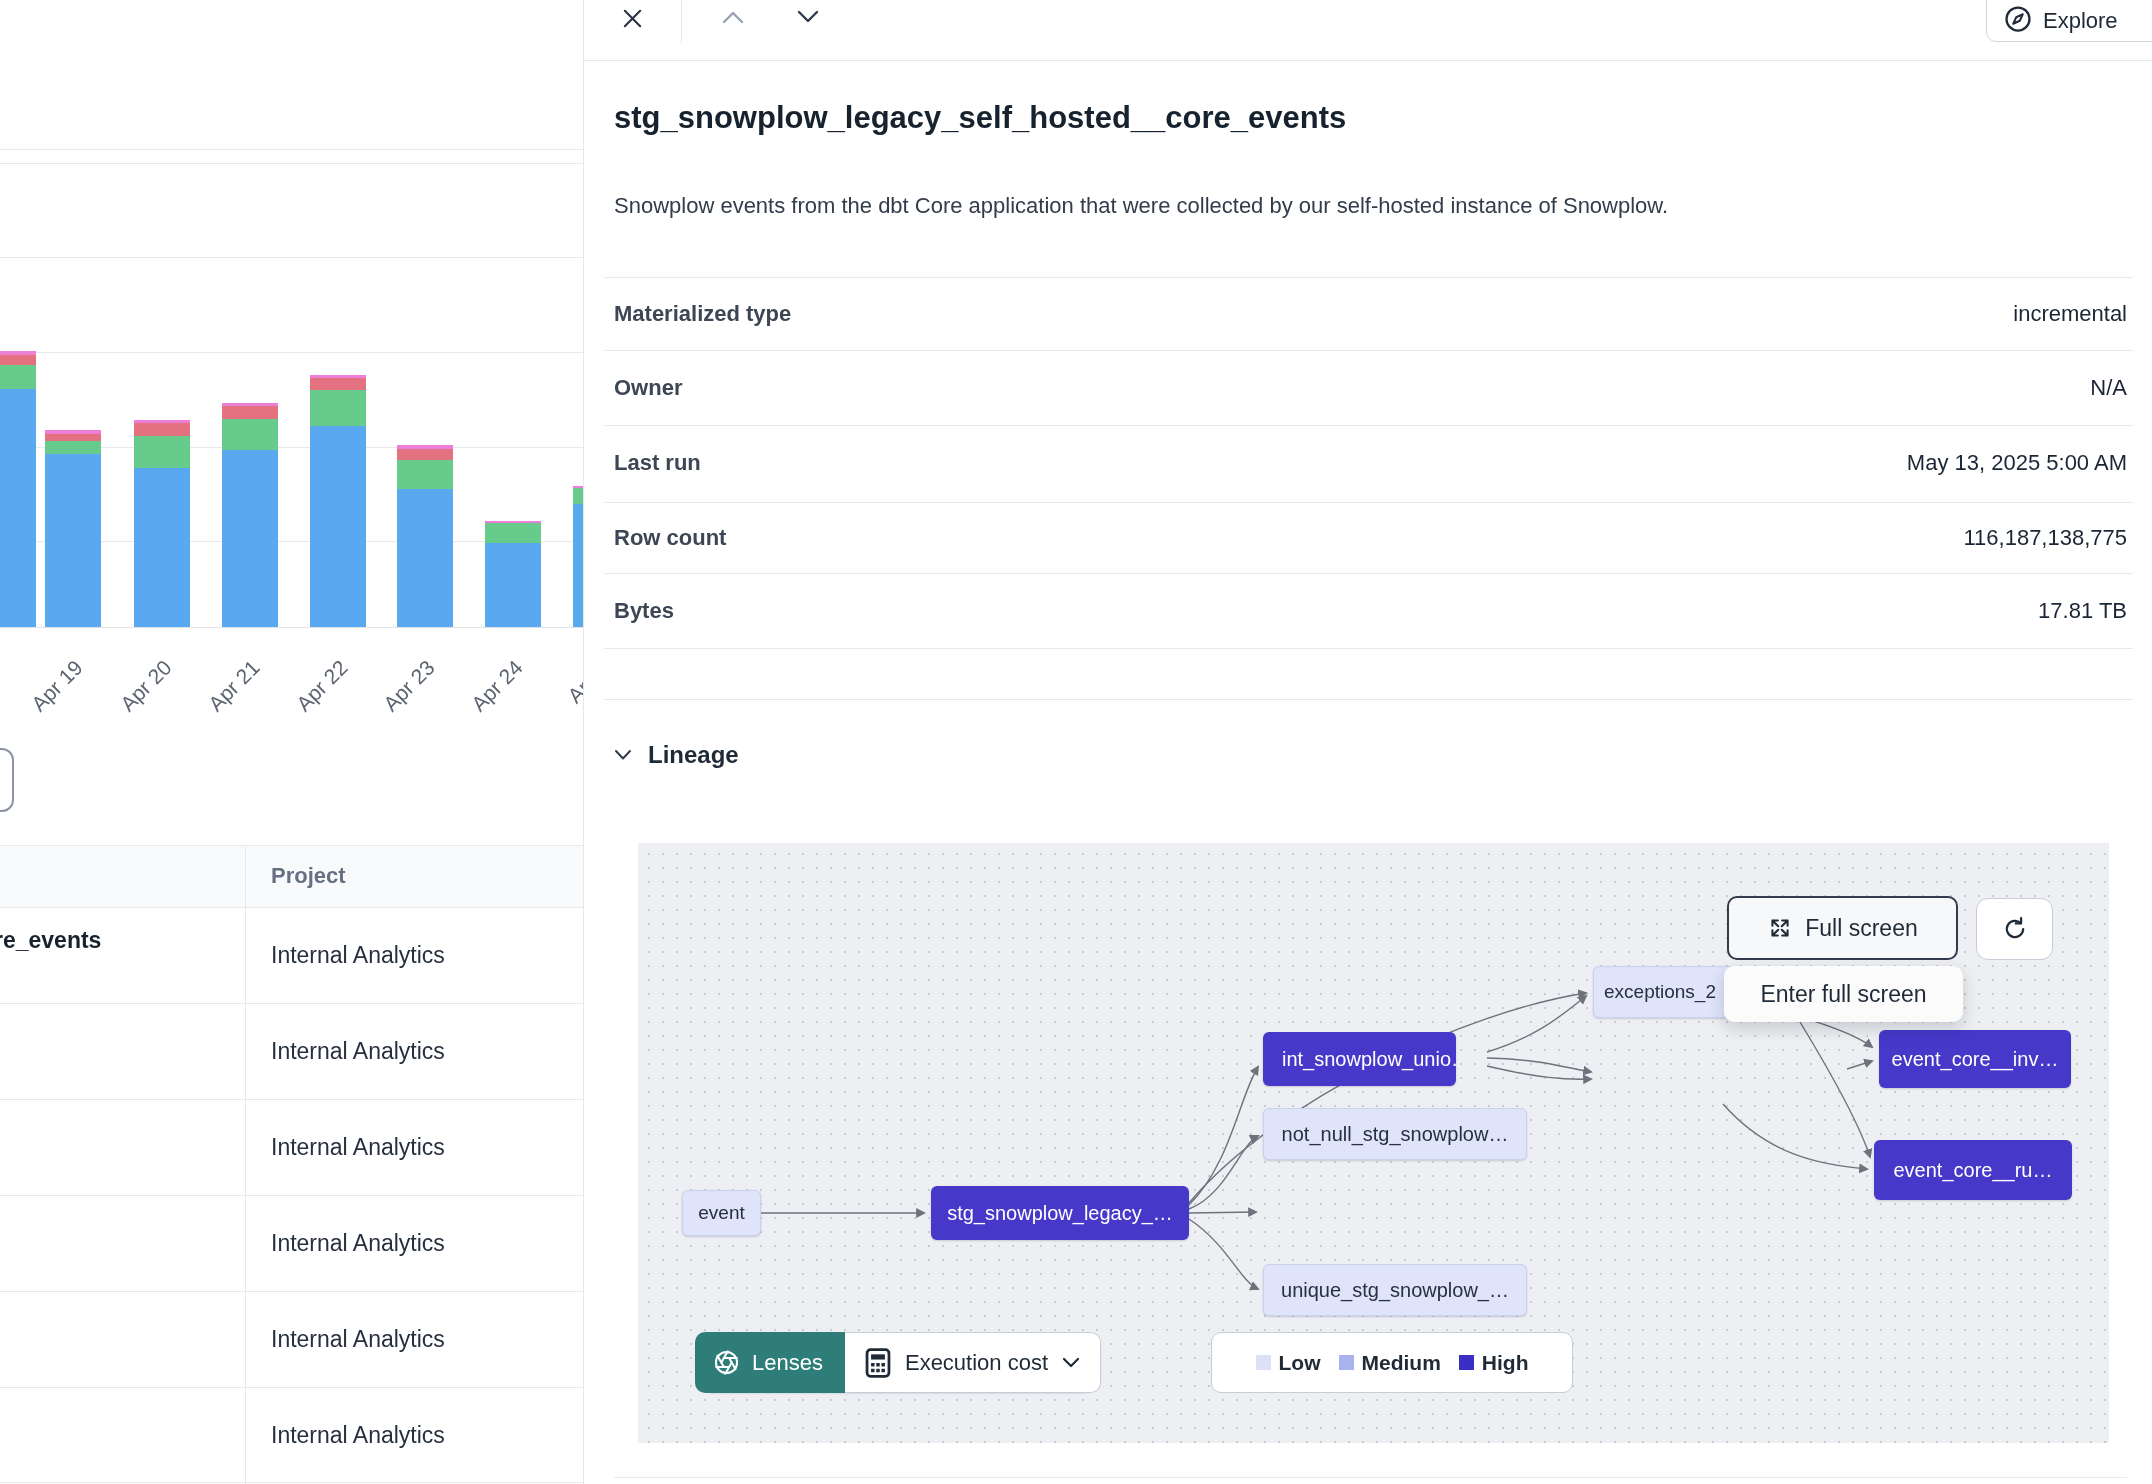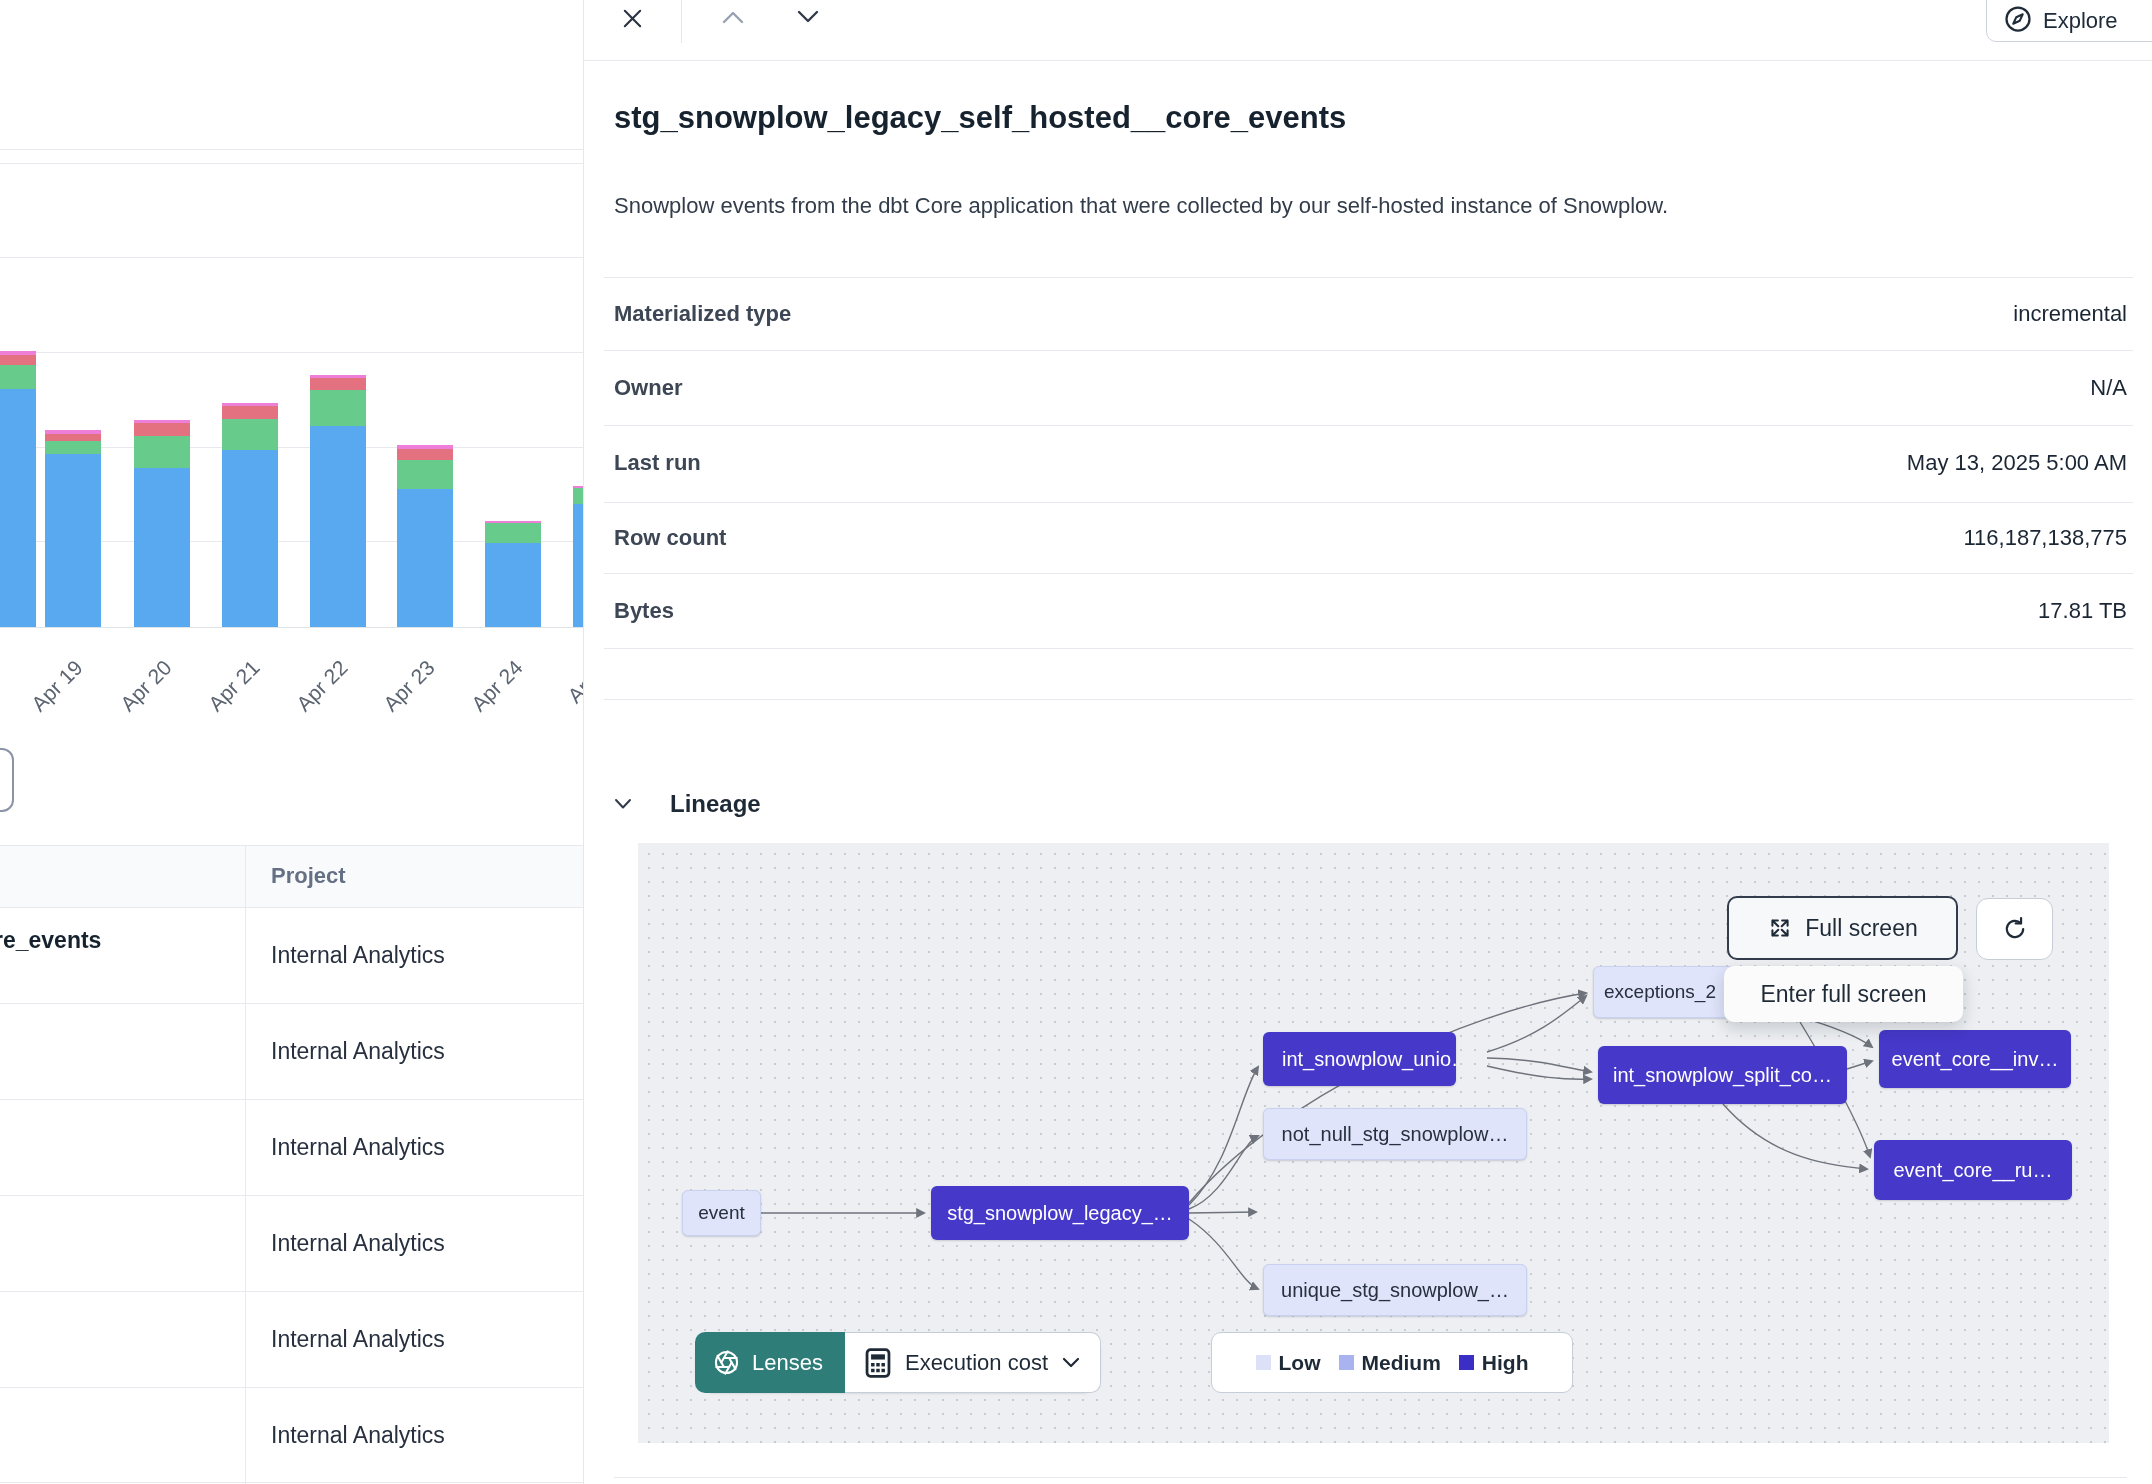--- a/index.html
+++ b/index.html
@@ -31,21 +31,21 @@
   .icon-btn{position:absolute;display:flex;align-items:center;justify-content:center;cursor:pointer;}
   #explore-btn{position:absolute;left:1402px;top:-12px;width:230px;height:54px;background:#fff;
       border:1.5px solid #cfd4dc;border-radius:10px;display:flex;align-items:flex-end;
       padding:0 0 7px 16px;box-sizing:border-box;gap:10px;font-size:22px;font-weight:500;color:#202b39;}
   #model-title{position:absolute;left:30px;top:100px;font-size:31px;font-weight:700;color:#16222e;}
   #model-desc{position:absolute;left:30px;top:193px;font-size:22px;color:#323c4a;}
 
   .meta-label{position:absolute;left:30px;font-size:22px;font-weight:700;color:#3d4654;transform:translateY(-50%);}
   .meta-value{position:absolute;right:26px;font-size:22px;color:#1b2634;transform:translateY(-50%);}
 
-  #lineage-header{position:absolute;left:30px;top:790px;display:flex;align-items:center;gap:38px;}
+  #lineage-header{position:absolute;left:30px;top:741px;display:flex;align-items:center;gap:16px;}
   #lineage-title{font-size:24px;font-weight:700;color:#1f2a37;}
 
   #lineage-canvas{position:absolute;left:54px;top:843px;width:1471px;height:600px;
       background-color:#edeff2;
       background-image:radial-gradient(circle,#c7cbd2 1.2px,transparent 1.3px);
       background-size:14px 14px;background-position:4px 4px;}
   #edges{position:absolute;left:0;top:0;}
   .node{position:absolute;border-radius:6px;display:flex;align-items:center;justify-content:center;
         font-size:20px;white-space:nowrap;overflow:hidden;padding:0 10px;box-sizing:border-box;
         box-shadow:0 1px 2px rgba(20,30,60,.18);cursor:pointer;}
@@ -232,21 +232,20 @@
         <path d="M1162 179 C1196 235, 1222 283, 1232 314" marker-end="url(#arr)"></path>
       </g>
     </svg>
 
     <div class="node node-low" style="left:44px;top:347px;width:79px;height:46px;font-size:19px;">event</div>
     <div class="node node-high" style="left:293px;top:343px;width:258px;height:54px;">stg_snowplow_legacy_…</div>
     <div class="node node-high" style="left:625px;top:189px;width:193px;height:54px;padding-left:44px;">int_snowplow_unio…</div>
     <div class="node node-low" style="left:625px;top:265px;width:264px;height:52px;">not_null_stg_snowplow…</div>
     <div class="node node-low" style="left:625px;top:421px;width:264px;height:52px;text-align:center;">unique_stg_snowplow_…</div>
     <div class="node node-low" style="left:955px;top:123px;width:143px;height:52px;justify-content:flex-start;font-size:19px;">exceptions_2</div>
-    <div class="node node-high" style="left:960px;top:203px;width:249px;height:58px;">int_snowplow_split_co…</div>
     <div class="node node-high" style="left:1241px;top:187px;width:192px;height:58px;">event_core__inv…</div>
     <div class="node node-high" style="left:1236px;top:297px;width:198px;height:60px;">event_core__ru…</div>
 
     <div id="fullscreen-btn">
       <svg width="26" height="26" viewBox="0 0 24 24">
         <g stroke="#1f2a37" stroke-width="1.9" fill="none" stroke-linecap="round" stroke-linejoin="round">
           <path d="M13.6 10.4 L19 5 M14 5 h5 v5"></path>
           <path d="M10.4 13.6 L5 19 M5 14 v5 h5"></path>
           <path d="M13.6 13.6 L19 19 M19 14 v5 h-5"></path>
           <path d="M10.4 10.4 L5 5 M5 10 V5 h5"></path>

